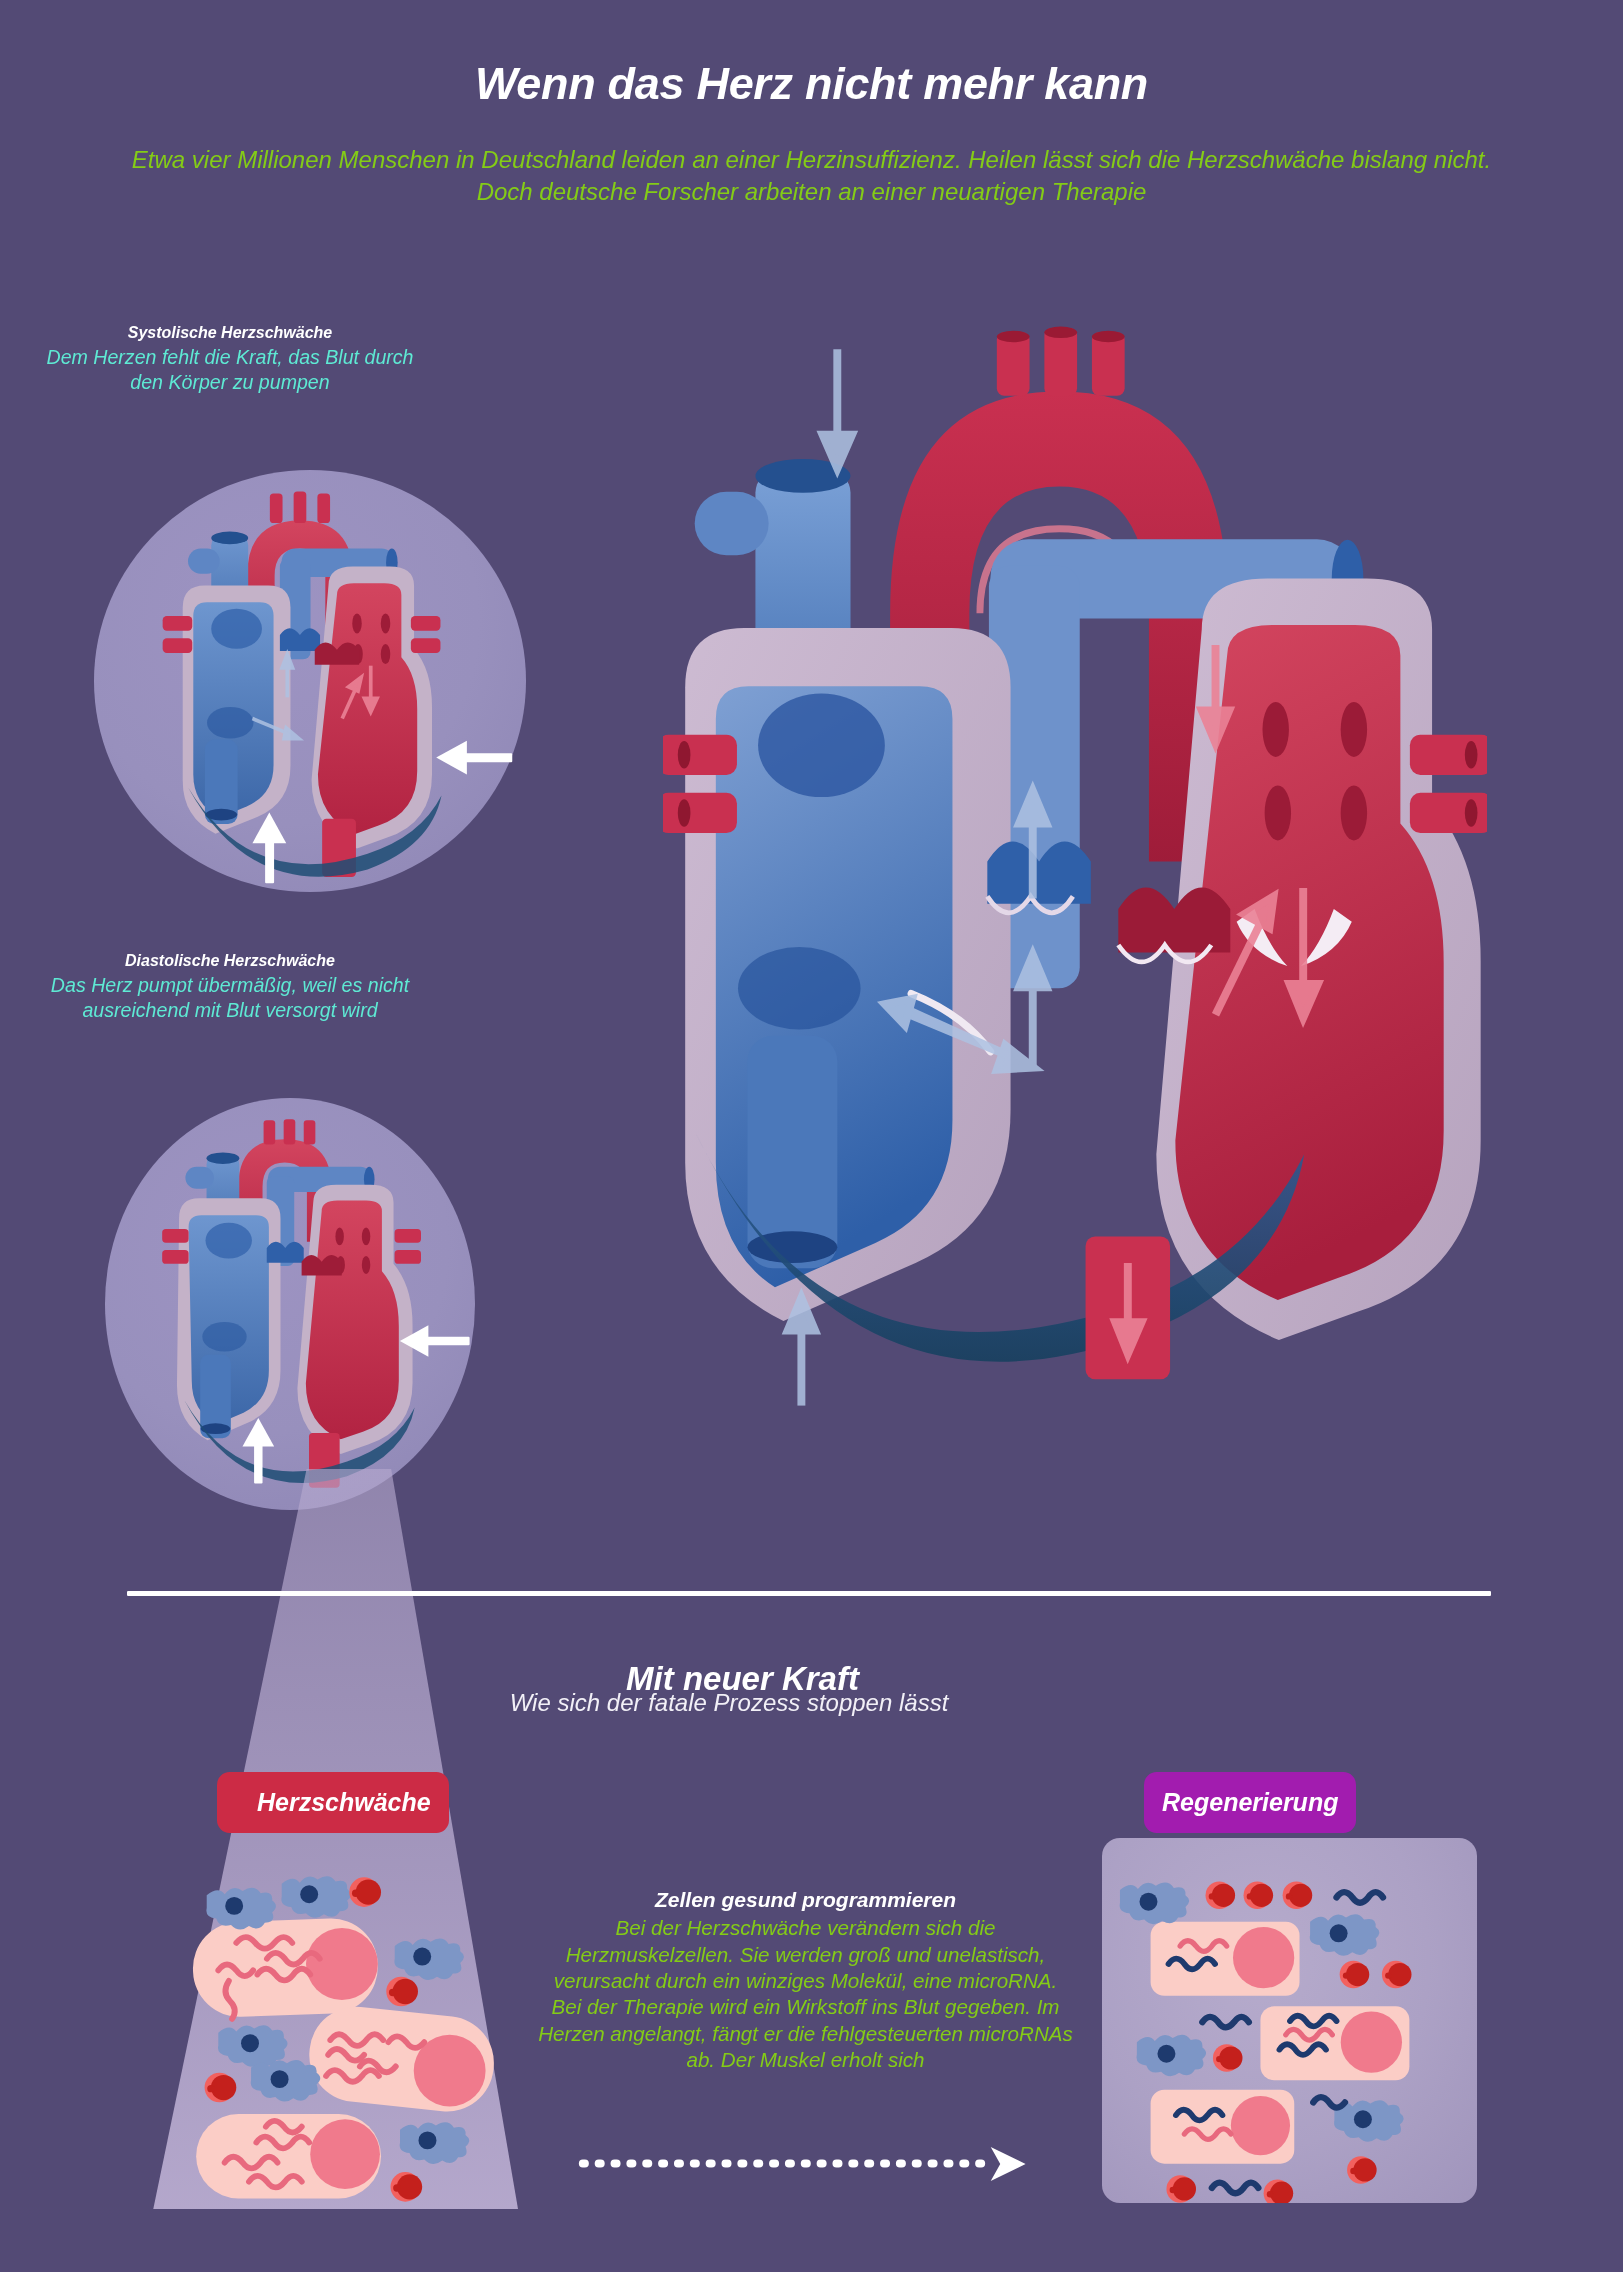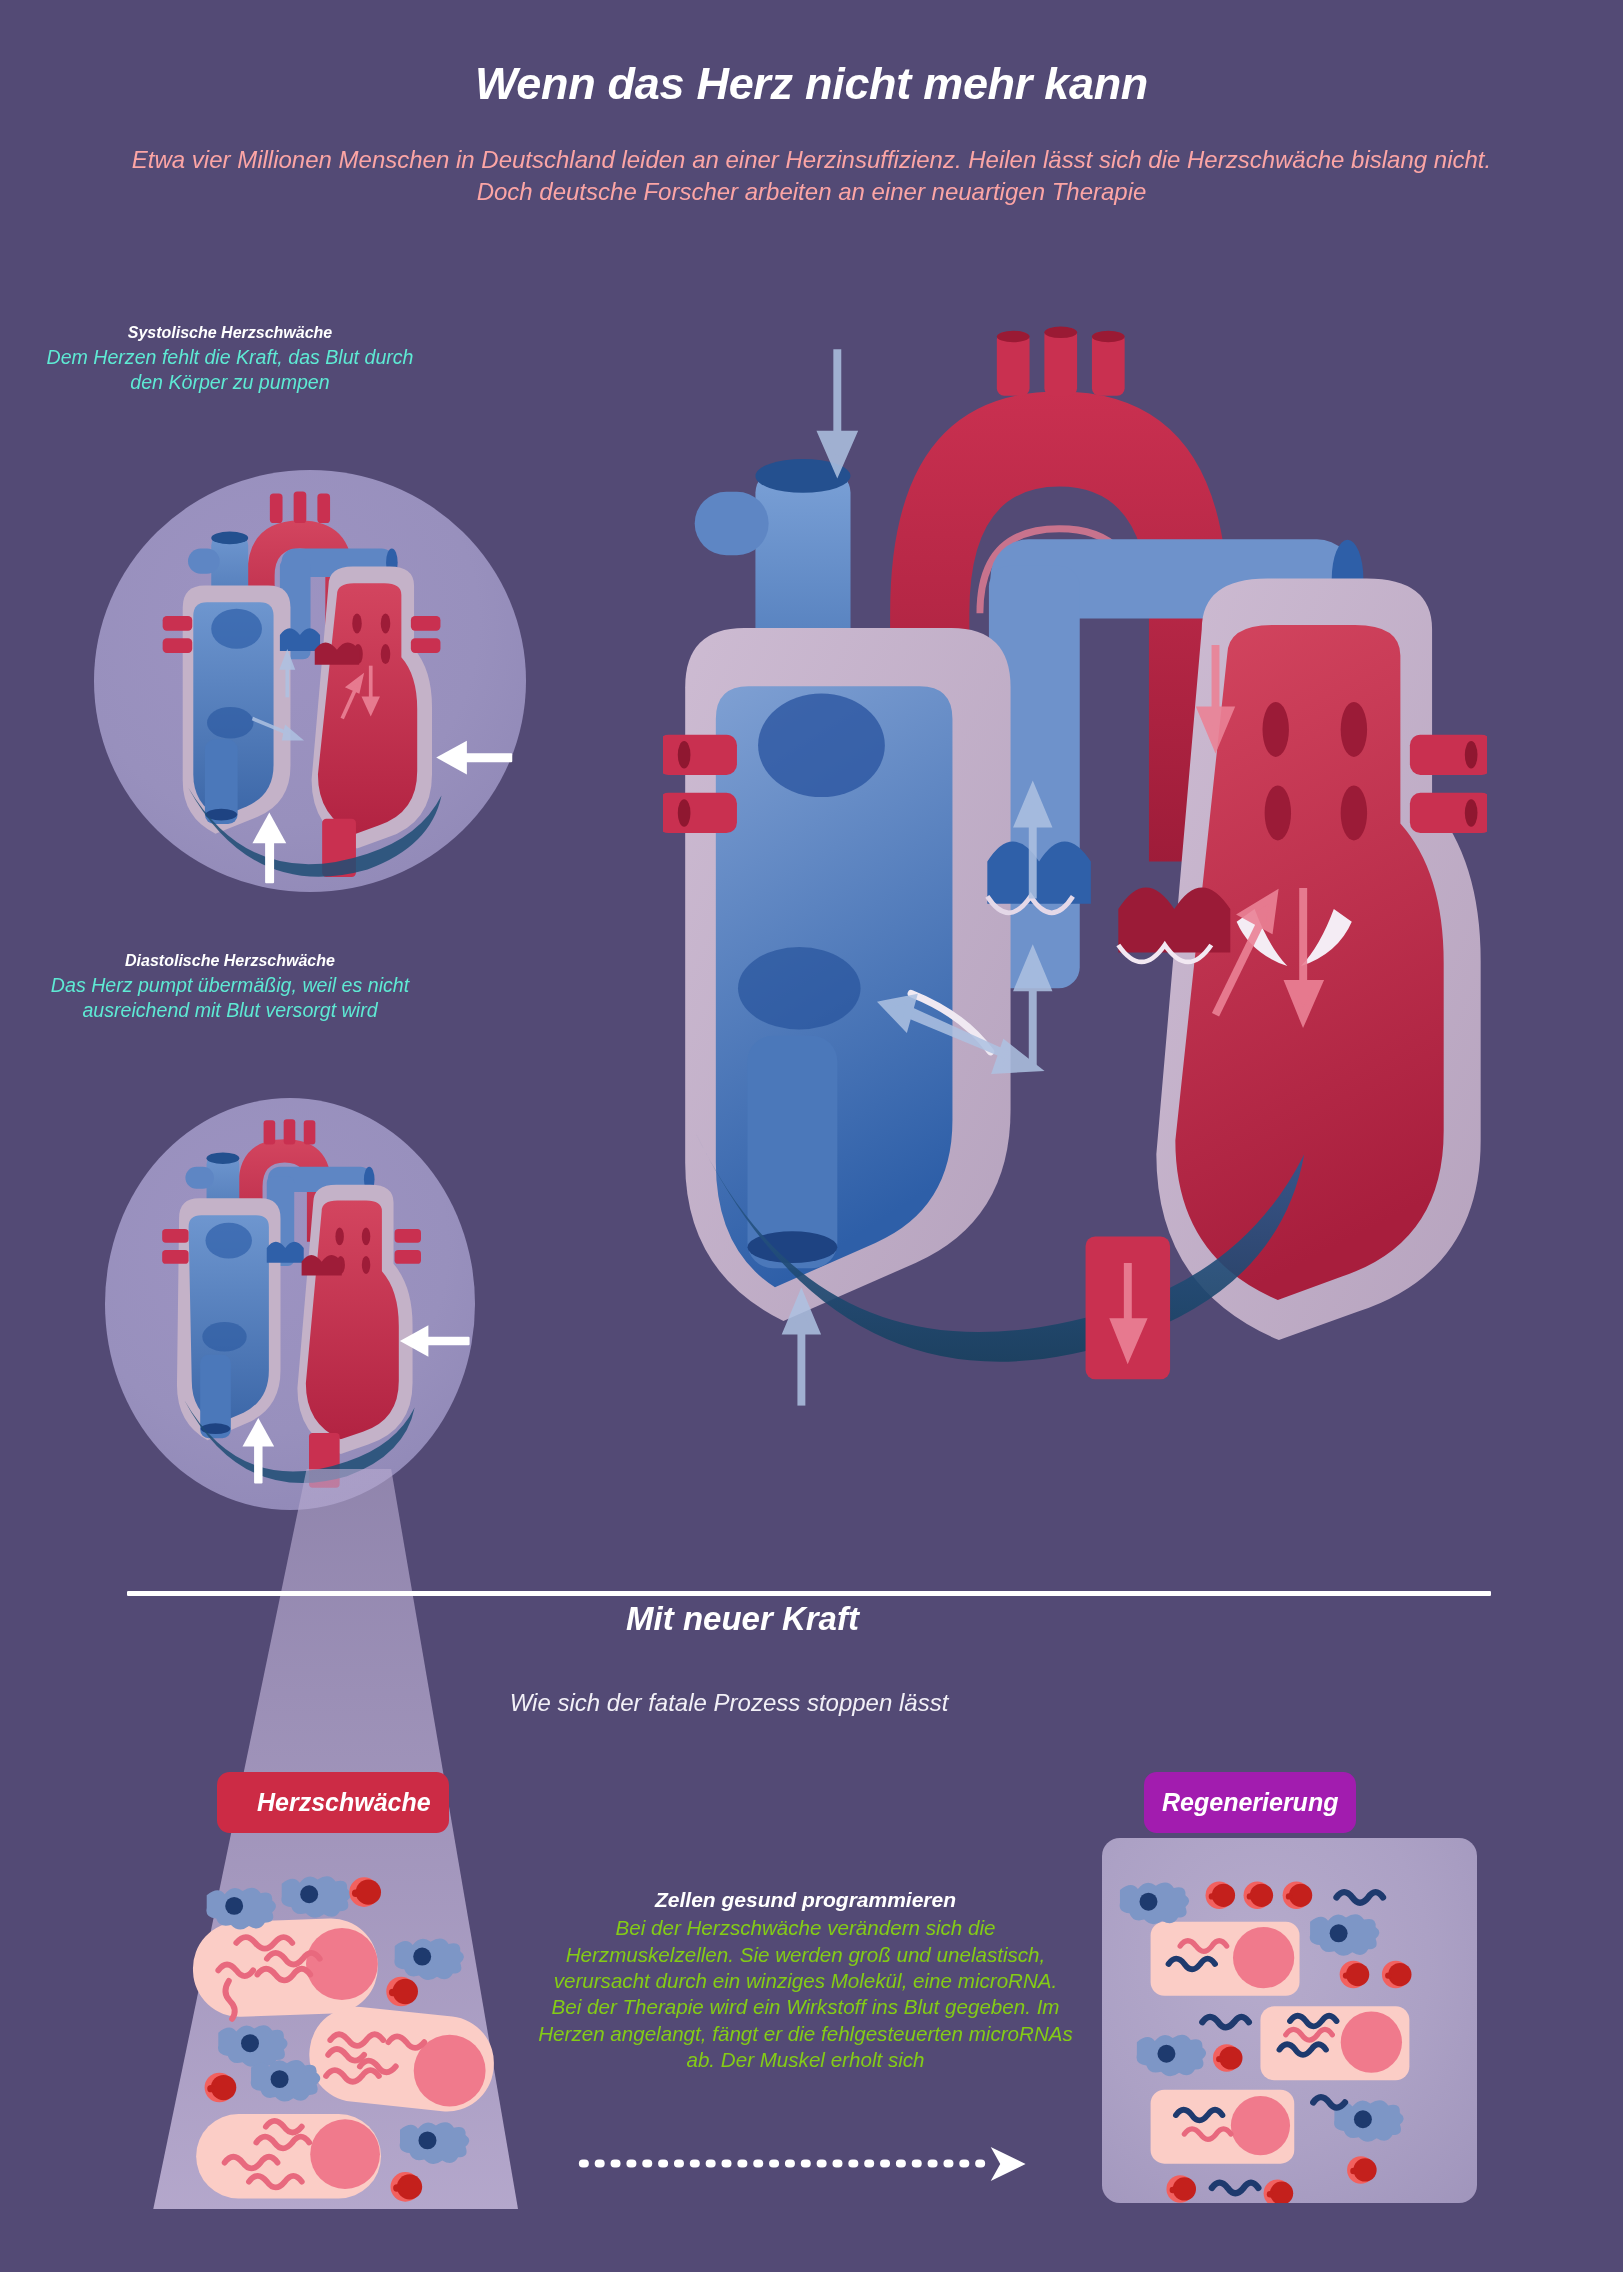--- a/index.html
+++ b/index.html
@@ -15,21 +15,21 @@
   .stage{position:absolute;inset:0;width:1623px;height:2273px;font-style:italic;}
 
   
   .title{
     position:absolute;left:0;top:58px;width:1623px;
     text-align:center;font-size:45px;font-weight:700;letter-spacing:-0.3px;
   }
   .subtitle{
     position:absolute;left:50%;transform:translateX(-50%);top:144px;
     width:1385px;text-align:center;font-size:24px;font-weight:400;
-    line-height:1.32;color:#fca5a5;
+    line-height:1.32;color:#84cc16;
   }
 
   
   .cap{position:absolute;text-align:center;width:402px;left:29px;}
   .cap .h{font-size:16px;font-weight:700;line-height:1.22;margin-bottom:2.1px;}
   .cap .p{font-size:19.6px;font-weight:400;line-height:1.30;color:#5eead4;}
   #cap-sys{top:323px;}
   #cap-dia{top:951px;}
 
   
@@ -49,21 +49,21 @@
   .funnel{position:absolute;left:95px;top:1469px;width:587px;height:740px;}
 
   
   .divider{
     position:absolute;left:127px;top:1591px;width:1364px;height:4.8px;
     background:#ffffff;border-radius:1.1px;
   }
 
   
   .sec-title{
-    position:absolute;left:0;top:1600px;width:1485px;text-align:center;
+    position:absolute;left:0;top:1660px;width:1485px;text-align:center;
     font-size:33px;font-weight:700;
   }
   .sec-sub{
     position:absolute;left:0;top:1689px;width:1458px;text-align:center;
     font-size:24px;font-weight:400;color:#f2f0f7;
   }
 
   
   .badge{
     position:absolute;border-radius:12.7px;

